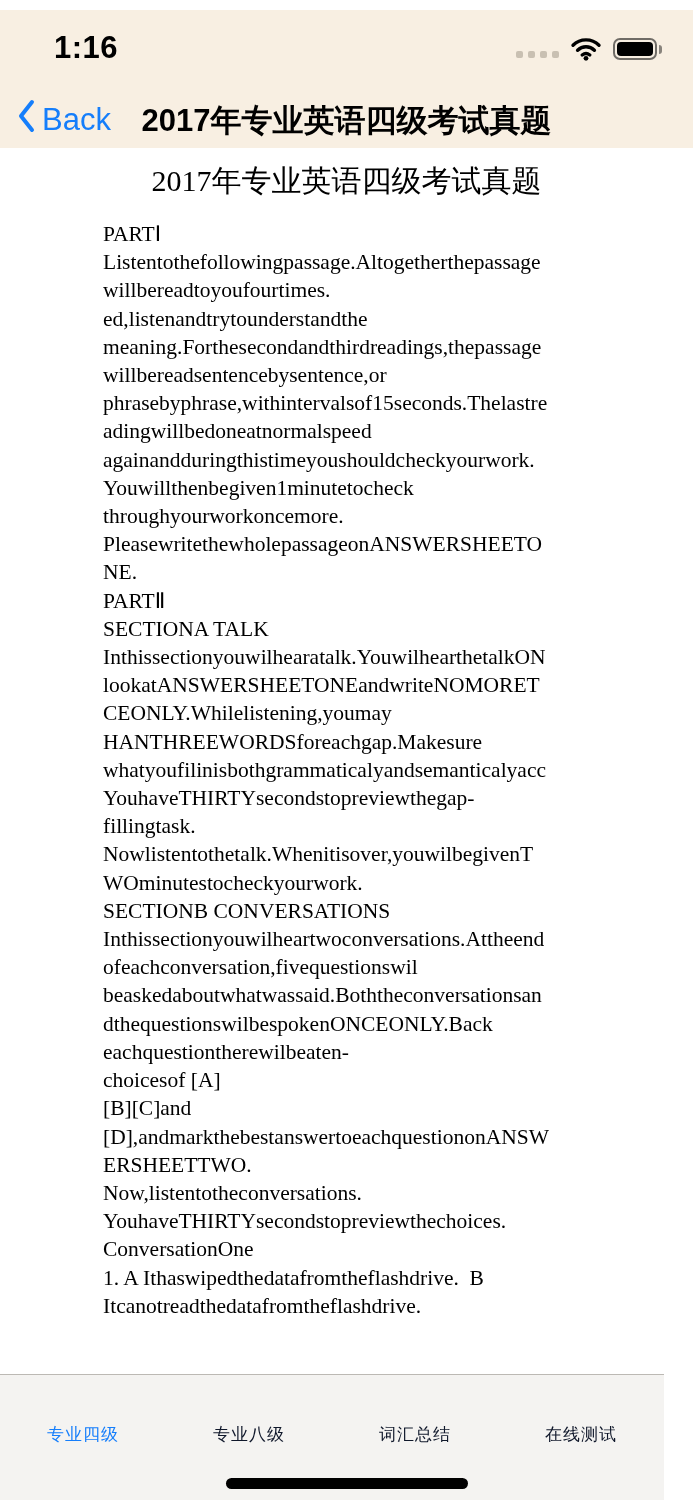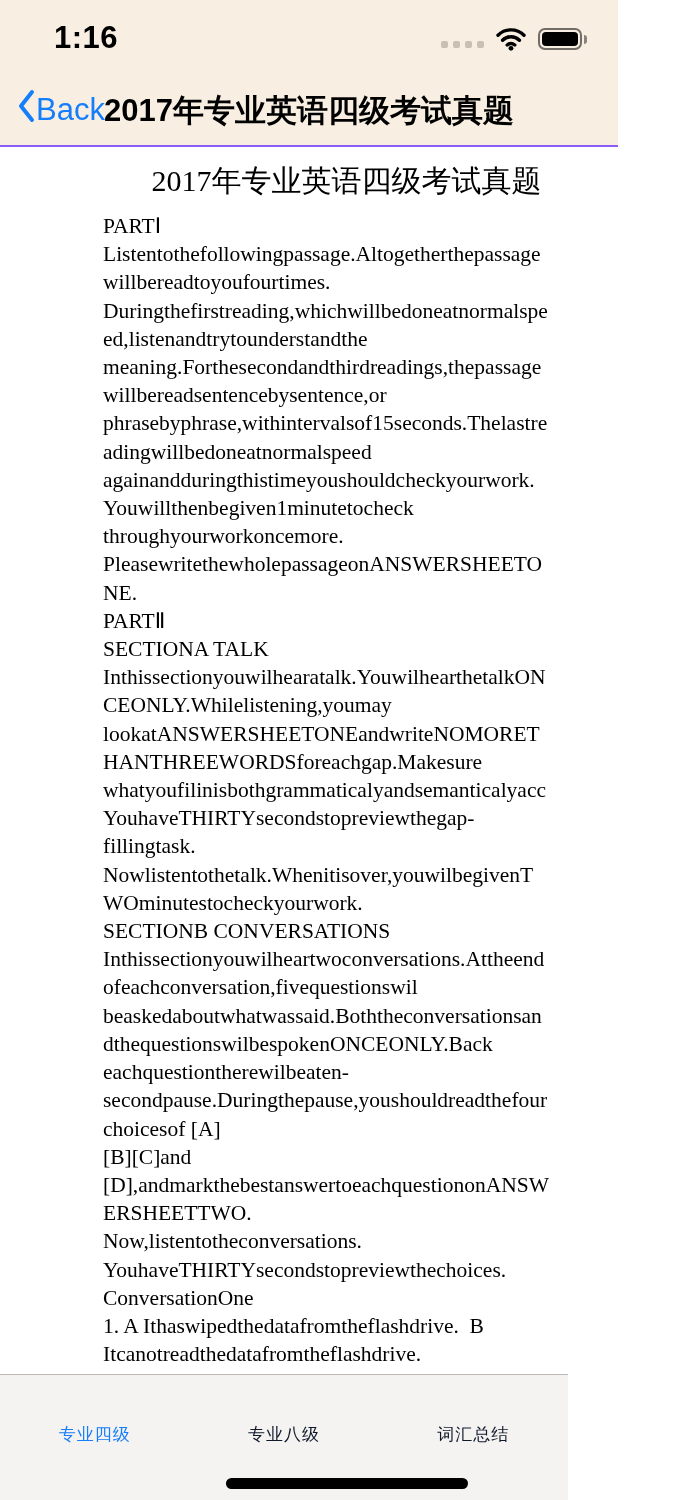--- a/index.html
+++ b/index.html
@@ -4,22 +4,22 @@
 <style>
   html,body { margin:0; padding:0; background:#222; }
   .screen {
     position:relative; width:693px; height:1500px; margin:0 auto;
     background:#ffffff; overflow:hidden;
     font-family:"Liberation Sans", sans-serif;
     -webkit-font-smoothing:antialiased;
   }
   
   .header {
-    position:absolute; top:0; left:0; width:618px; height:147px;
-    background:#F8EFE2; border-bottom:2px solid #8b5cf6; box-sizing:border-box;
+    position:absolute; top:10px; left:0; width:693px; height:147px;
+    background:#F8EFE2; border-bottom:6px solid #8b5cf6; box-sizing:border-box;
   }
   .status-bar { position:absolute; top:20px; left:0; right:0; height:34px; }
   .status-time {
     position:absolute; left:54px; top:0; font-size:31px; font-weight:700;
     color:#000; letter-spacing:0.5px;
   }
   .status-icons {
     position:absolute; right:31px; top:7px; display:flex; align-items:center; gap:11px;
   }
   .cell-dots { display:flex; gap:5px; align-items:center; margin-top:10px; }
@@ -33,44 +33,44 @@
   .battery-fill {
     position:absolute; left:2px; top:2px; bottom:2px; right:2px;
     background:#000; border-radius:4px;
   }
   .battery-nub {
     width:3px; height:9px; background:rgba(0,0,0,0.45);
     border-radius:0 3px 3px 0; margin-left:2px;
   }
   .nav-row { position:absolute; left:0; right:0; top:88px; height:48px; }
   .back-button {
-    position:absolute; left:16px; top:0; display:flex; align-items:center; 
+    position:absolute; left:16px; top:0; display:flex; align-items:center; gap:6px;
     color:#157EFB; font-size:31px; cursor:pointer;
   }
   .nav-title {
     position:absolute; left:50%; top:2px; transform:translateX(-50%);
     font-size:31px; font-weight:700; color:#000; white-space:nowrap;
   }
   
   .content {
     position:absolute; top:148px; left:0; width:693px; height:1226px;
     background:#FFFFFF; overflow:hidden;
     font-family:"Liberation Serif", serif; color:#000;
   }
   .doc-title {
     margin-top:14px; text-align:center; font-size:30px; line-height:38px;
     font-family:"Liberation Serif", serif;
   }
-  .doc-lines { margin:12px 0 0 103px; width:500px; }
+  .doc-lines { margin:20px 0 0 103px; width:500px; }
   .doc-line {
     font-size:21.5px; line-height:28.2px; white-space:pre; letter-spacing:0px;
   }
   
   .tab-bar {
-    position:absolute; left:0; top:1374px; width:568px; height:126px;
+    position:absolute; left:0; top:1374px; width:664px; height:126px;
     background:#F4F3F1; border-top:1px solid #BCB9B4; box-sizing:border-box;
   }
   .tabs { display:flex; width:100%; }
   .tab {
     flex:1; text-align:center; padding-top:48px; font-size:17px;
     color:#0f172a; cursor:pointer; letter-spacing:1px;
   }
   .tab.active { color:#157EFB; }
   .home-indicator {
     position:absolute; left:50%; transform:translateX(-50%); bottom:11px;
@@ -120,63 +120,62 @@
       <div class="nav-title">2017年专业英语四级考试真题</div>
     </div>
   </div>
 
   <div class="content">
     <div class="doc-title">2017年专业英语四级考试真题</div>
     <div class="doc-lines">
         <div class="doc-line">PARTⅠ</div>
         <div class="doc-line">Listentothefollowingpassage.Altogetherthepassage</div>
         <div class="doc-line">willbereadtoyoufourtimes.</div>
-        <div class="doc-line">Duringthefirstreading,whichwillbedoneatnormalspe</div>
         <div class="doc-line">ed,listenandtrytounderstandthe</div>
         <div class="doc-line">meaning.Forthesecondandthirdreadings,thepassage</div>
         <div class="doc-line">willbereadsentencebysentence,or</div>
         <div class="doc-line">phrasebyphrase,withintervalsof15seconds.Thelastre</div>
         <div class="doc-line">adingwillbedoneatnormalspeed</div>
         <div class="doc-line">againandduringthistimeyoushouldcheckyourwork.</div>
         <div class="doc-line">Youwillthenbegiven1minutetocheck</div>
         <div class="doc-line">throughyourworkoncemore.</div>
         <div class="doc-line">PleasewritethewholepassageonANSWERSHEETO</div>
         <div class="doc-line">NE.</div>
         <div class="doc-line">PARTⅡ</div>
         <div class="doc-line">SECTIONA TALK</div>
         <div class="doc-line">Inthissectionyouwilhearatalk.YouwilhearthetalkON</div>
+        <div class="doc-line">lookatANSWERSHEETONEandwriteNOMORET</div>
         <div class="doc-line">CEONLY.Whilelistening,youmay</div>
-        <div class="doc-line">lookatANSWERSHEETONEandwriteNOMORET</div>
         <div class="doc-line">HANTHREEWORDSforeachgap.Makesure</div>
         <div class="doc-line">whatyoufilinisbothgrammaticalyandsemanticalyacc</div>
         <div class="doc-line">YouhaveTHIRTYsecondstopreviewthegap-</div>
         <div class="doc-line">fillingtask.</div>
         <div class="doc-line">Nowlistentothetalk.Whenitisover,youwilbegivenT</div>
         <div class="doc-line">WOminutestocheckyourwork.</div>
         <div class="doc-line">SECTIONB CONVERSATIONS</div>
         <div class="doc-line">Inthissectionyouwilheartwoconversations.Attheend</div>
         <div class="doc-line">ofeachconversation,fivequestionswil</div>
         <div class="doc-line">beaskedaboutwhatwassaid.Boththeconversationsan</div>
         <div class="doc-line">dthequestionswilbespokenONCEONLY.Back</div>
         <div class="doc-line">eachquestiontherewilbeaten-</div>
-        <div class="doc-line">secondpause.Duringthepause,youshouldreadthefour</div>
         <div class="doc-line">choicesof [A]</div>
         <div class="doc-line">[B][C]and</div>
         <div class="doc-line">[D],andmarkthebestanswertoeachquestiononANSW</div>
         <div class="doc-line">ERSHEETTWO.</div>
         <div class="doc-line">Now,listentotheconversations.</div>
         <div class="doc-line">YouhaveTHIRTYsecondstopreviewthechoices.</div>
         <div class="doc-line">ConversationOne</div>
         <div class="doc-line">1. A Ithaswipedthedatafromtheflashdrive.  B</div>
         <div class="doc-line">Itcanotreadthedatafromtheflashdrive.</div>
       </div>
   </div>
 
   <div class="tab-bar">
     <div class="tabs">
       <div class="tab active">专业四级</div>
       <div class="tab">专业八级</div>
       <div class="tab">词汇总结</div>
+      <div class="tab">在线测试</div>
     </div>
   </div>
 
   <div class="home-indicator"></div>
 </div>
 
 </body></html>

